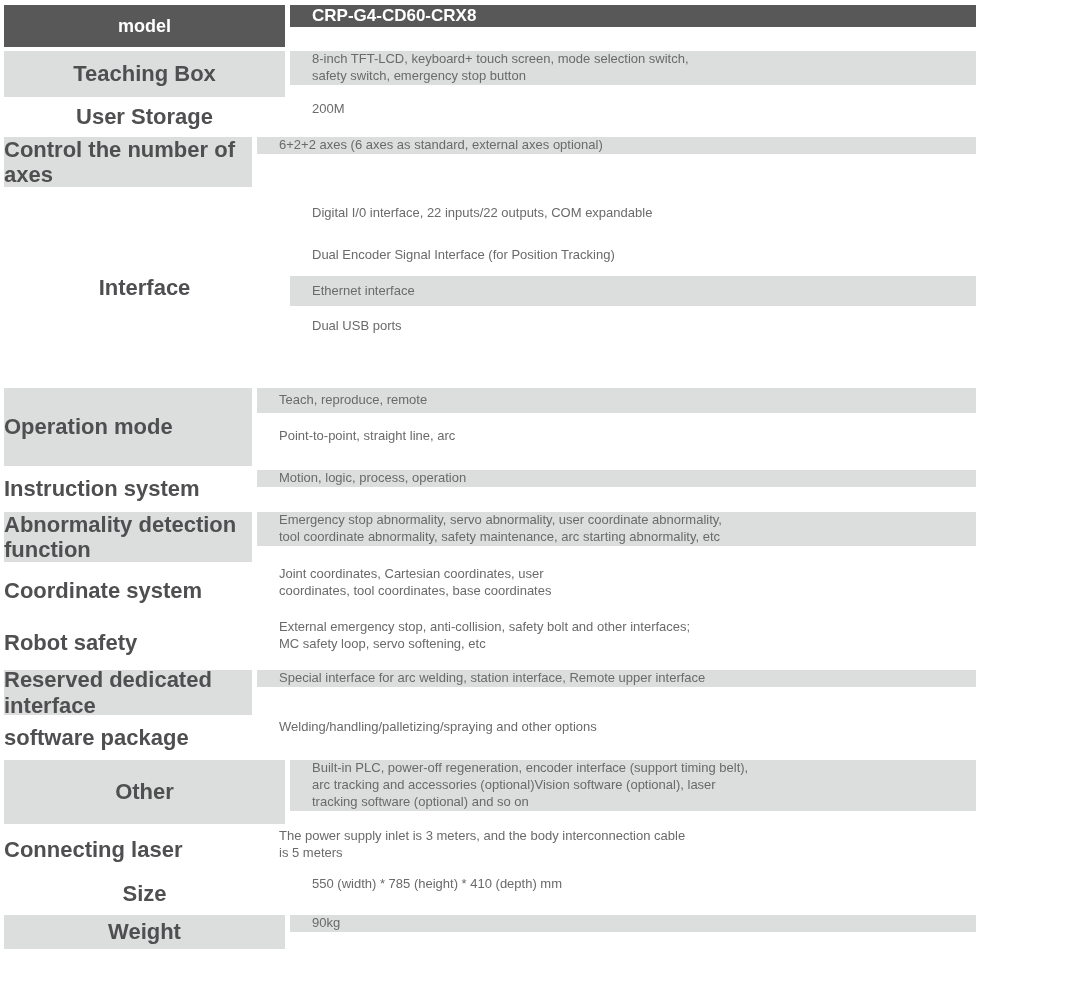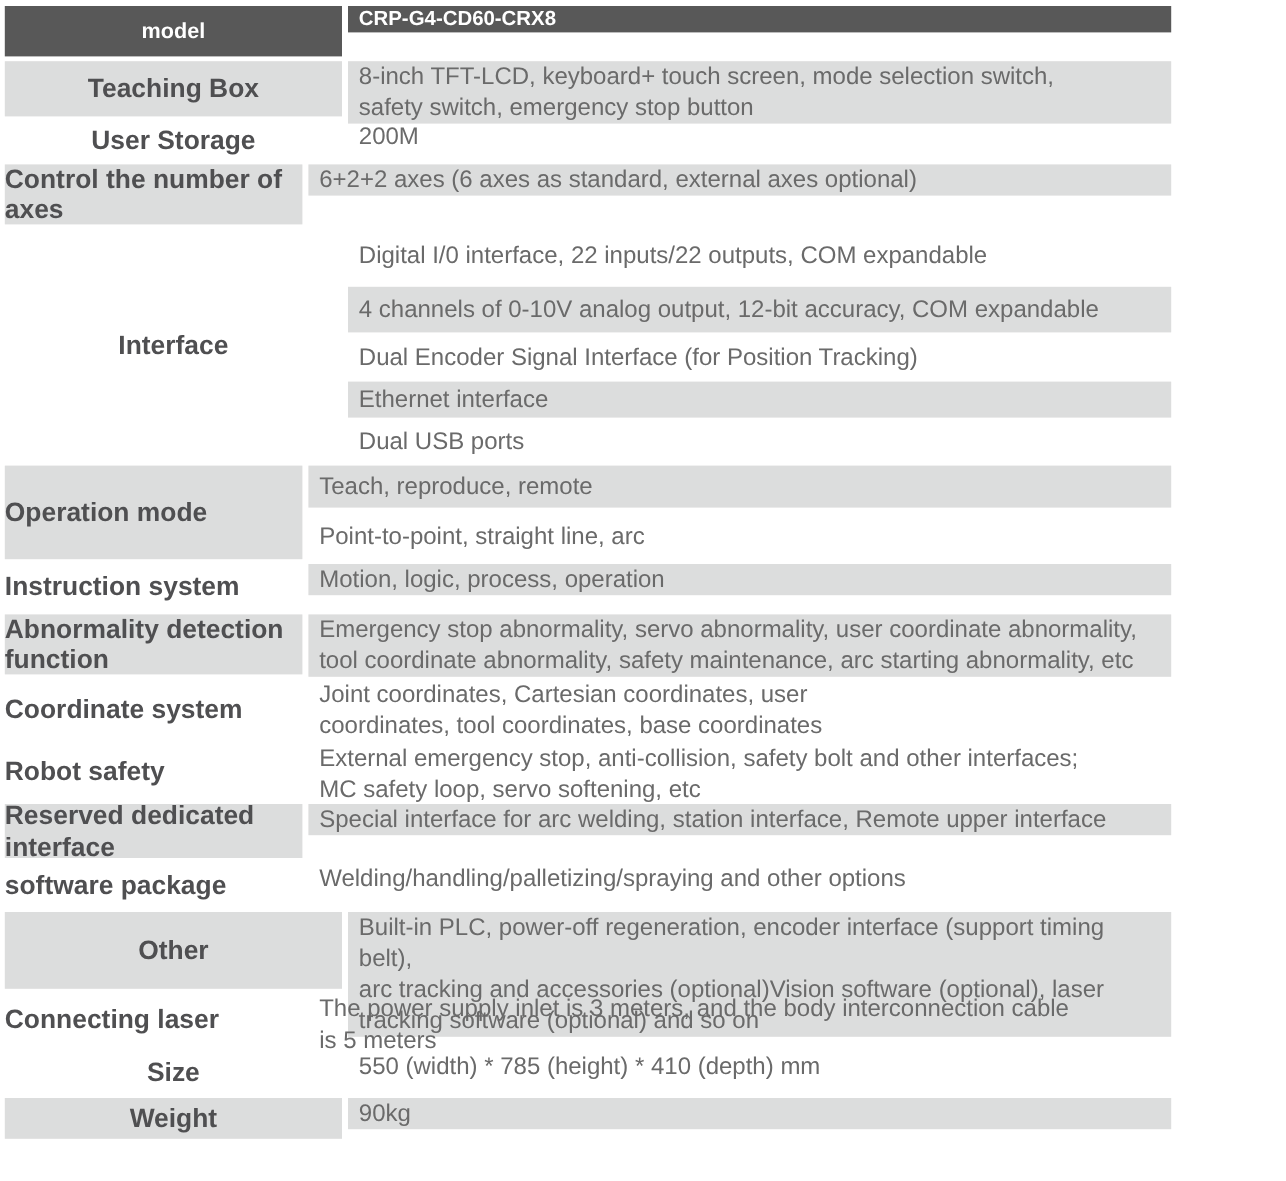--- a/index.html
+++ b/index.html
@@ -22,22 +22,22 @@
     font-size:22px;font-weight:600;
     color:var(--label-text,#4f4f51);
     line-height:1.15;
     white-space:pre-line;
     margin-right:5px;
   }
   .lab.left{justify-content:flex-start;width:248px;}
   .vals{flex:1;display:flex;flex-direction:column;gap:4px;}
   .band{
     display:flex;align-items:center;
-    padding-left:9px;padding-right:6px;
-    font-size:20px;
+    padding-left:22px;padding-right:6px;
+    font-size:13px;
     color:var(--value-text,#6a6a6a);
     line-height:1.3;
     white-space:pre-line;
   }
   .gray{background:var(--band-bg,#dcdddd);}
   .dark{background:var(--header-bg,#585858);}
   .hdr-lab{color:#ffffff;font-weight:700;font-size:18px;}
   .hdr-val{color:#ffffff;font-weight:700;font-size:17px;}
 </style>
 </head>
@@ -73,31 +73,30 @@
 axes</div>
       <div class="vals">
           <div class="band gray">6+2+2 axes (6 axes as standard, external axes optional)</div>
         </div>
     </div>
 
     <div class="grp" style="height:193px">
       <div class="lab">Interface</div>
       <div class="vals">
         <div class="band" style="height:44px">Digital I/0 interface, 22 inputs/22 outputs, COM expandable</div>
-        <div class="band gray" style="height:38px">4 channels of 0-10V analog output, 12-bit accuracy, COM expandable</div>
         <div class="band" style="height:33px">Dual Encoder Signal Interface (for Position Tracking)</div>
         <div class="band gray" style="height:30px">Ethernet interface</div>
         <div class="band" style="height:32px">Dual USB ports</div>
       </div>
     </div>
 
     <div class="grp" style="height:78px">
       <div class="lab left gray">Operation mode</div>
       <div class="vals">
-        <div class="band gray" style="height:35px">Teach, reproduce, remote</div>
+        <div class="band gray" style="height:25px">Teach, reproduce, remote</div>
         <div class="band" style="height:39px">Point-to-point, straight line, arc</div>
       </div>
     </div>
 
     <div class="grp" style="height:38px">
       <div class="lab left">Instruction system</div>
       <div class="vals">
           <div class="band gray">Motion, logic, process, operation</div>
         </div>
     </div>

